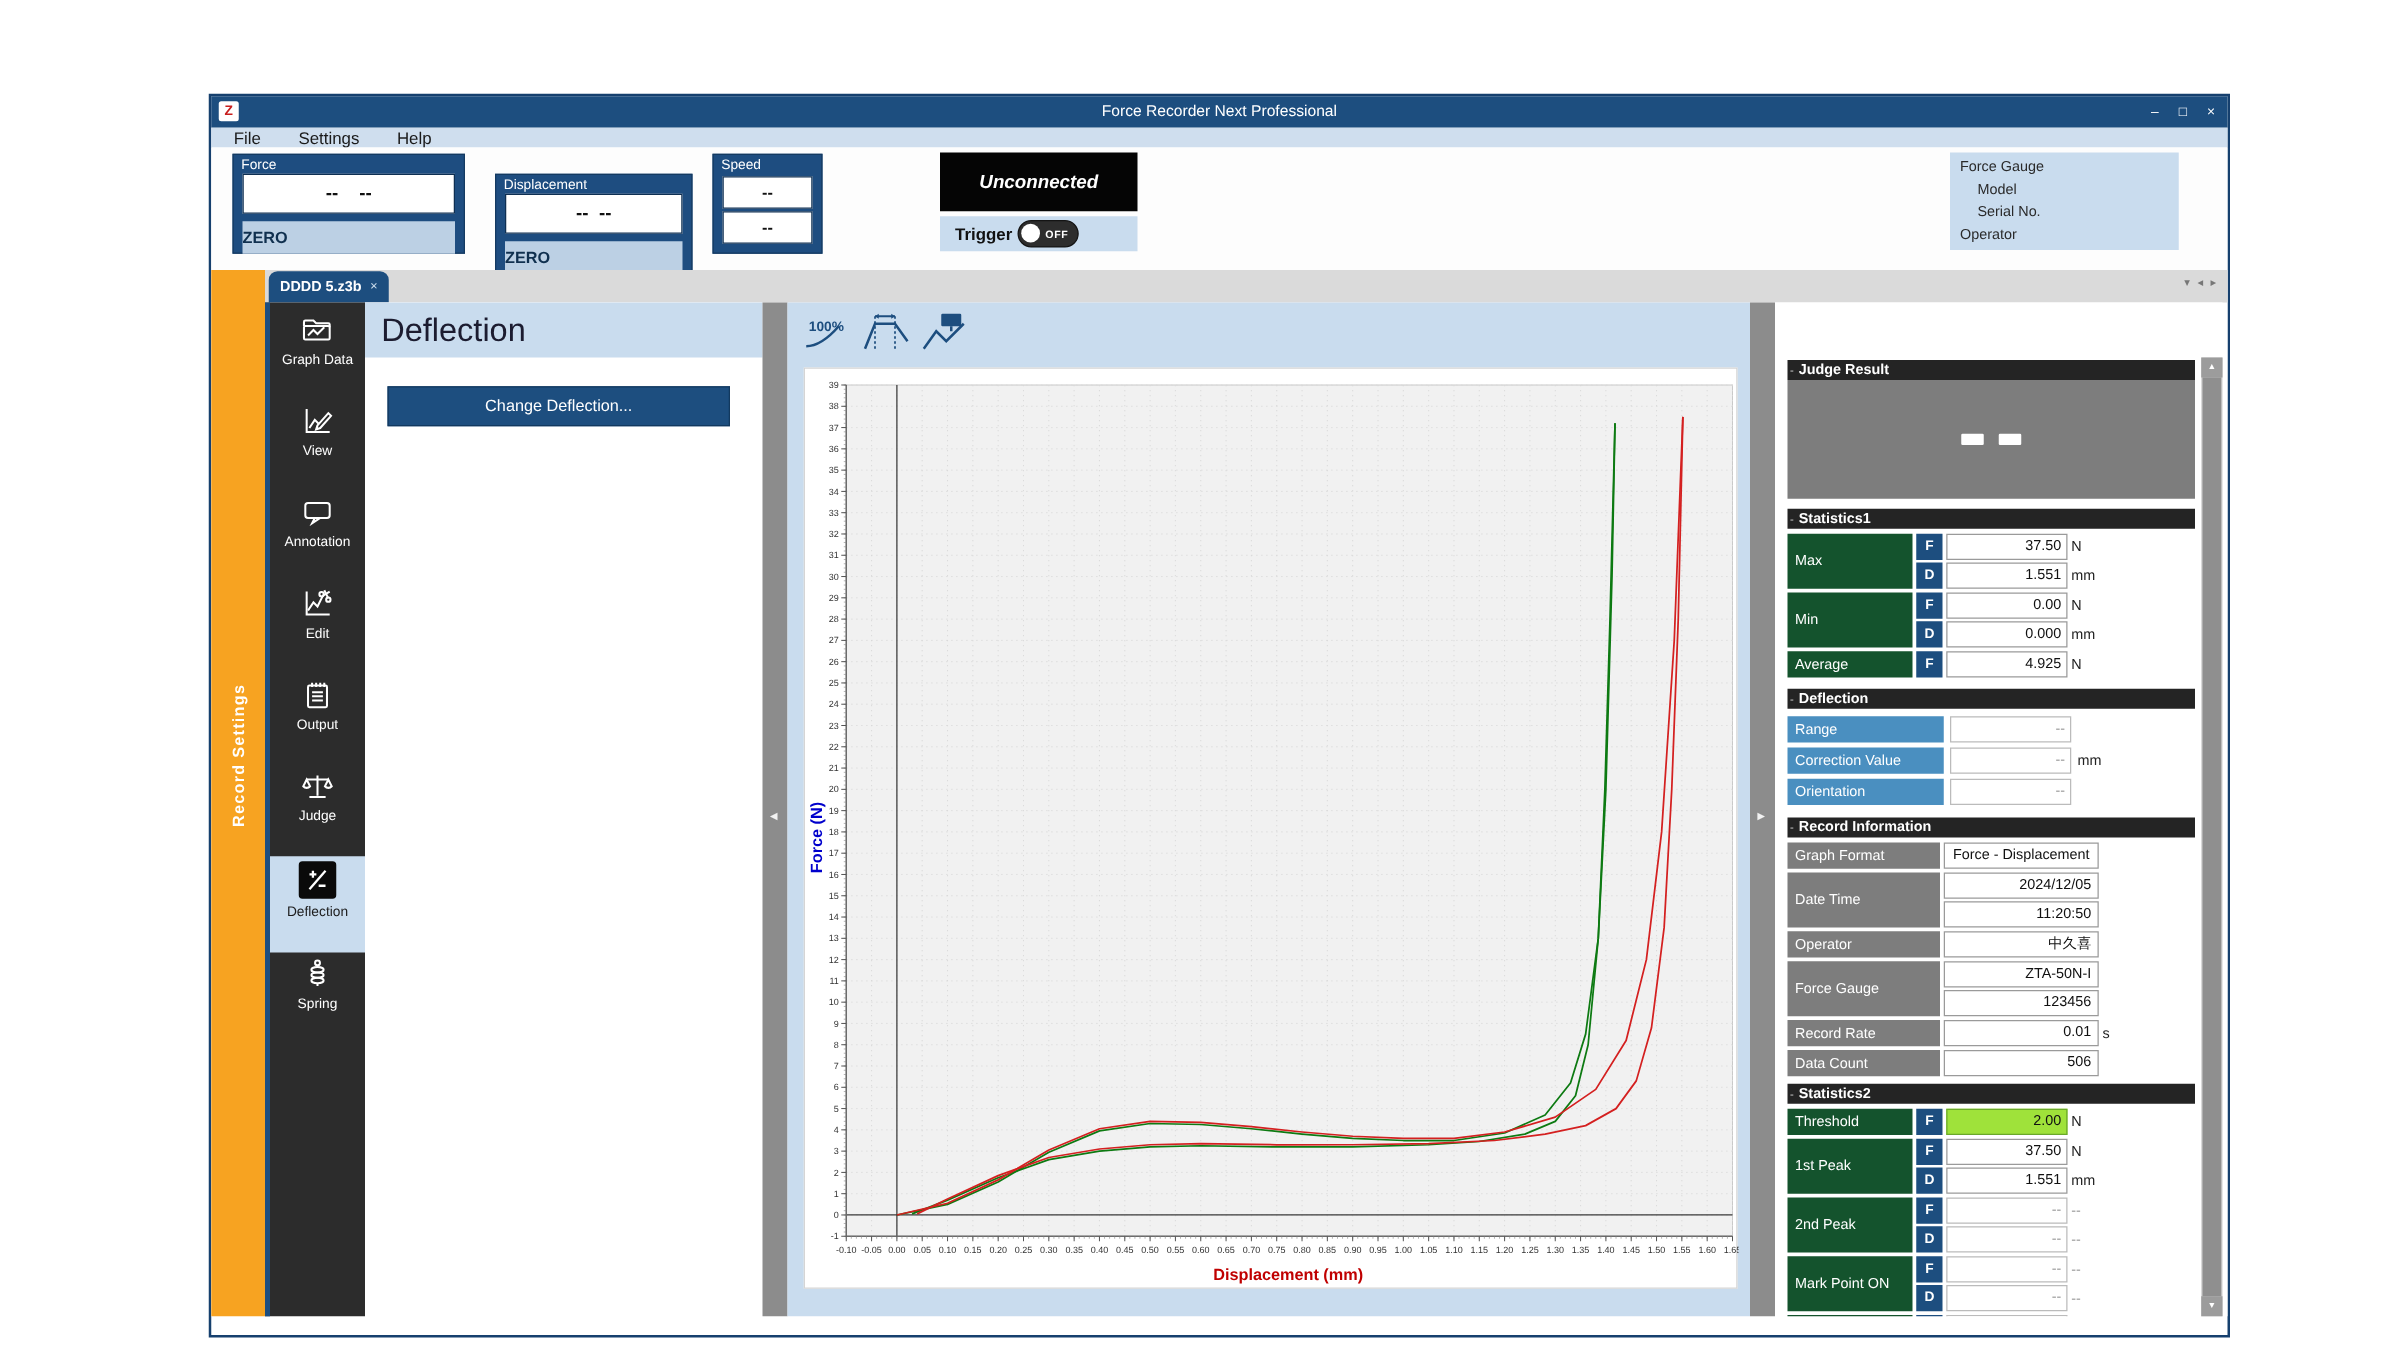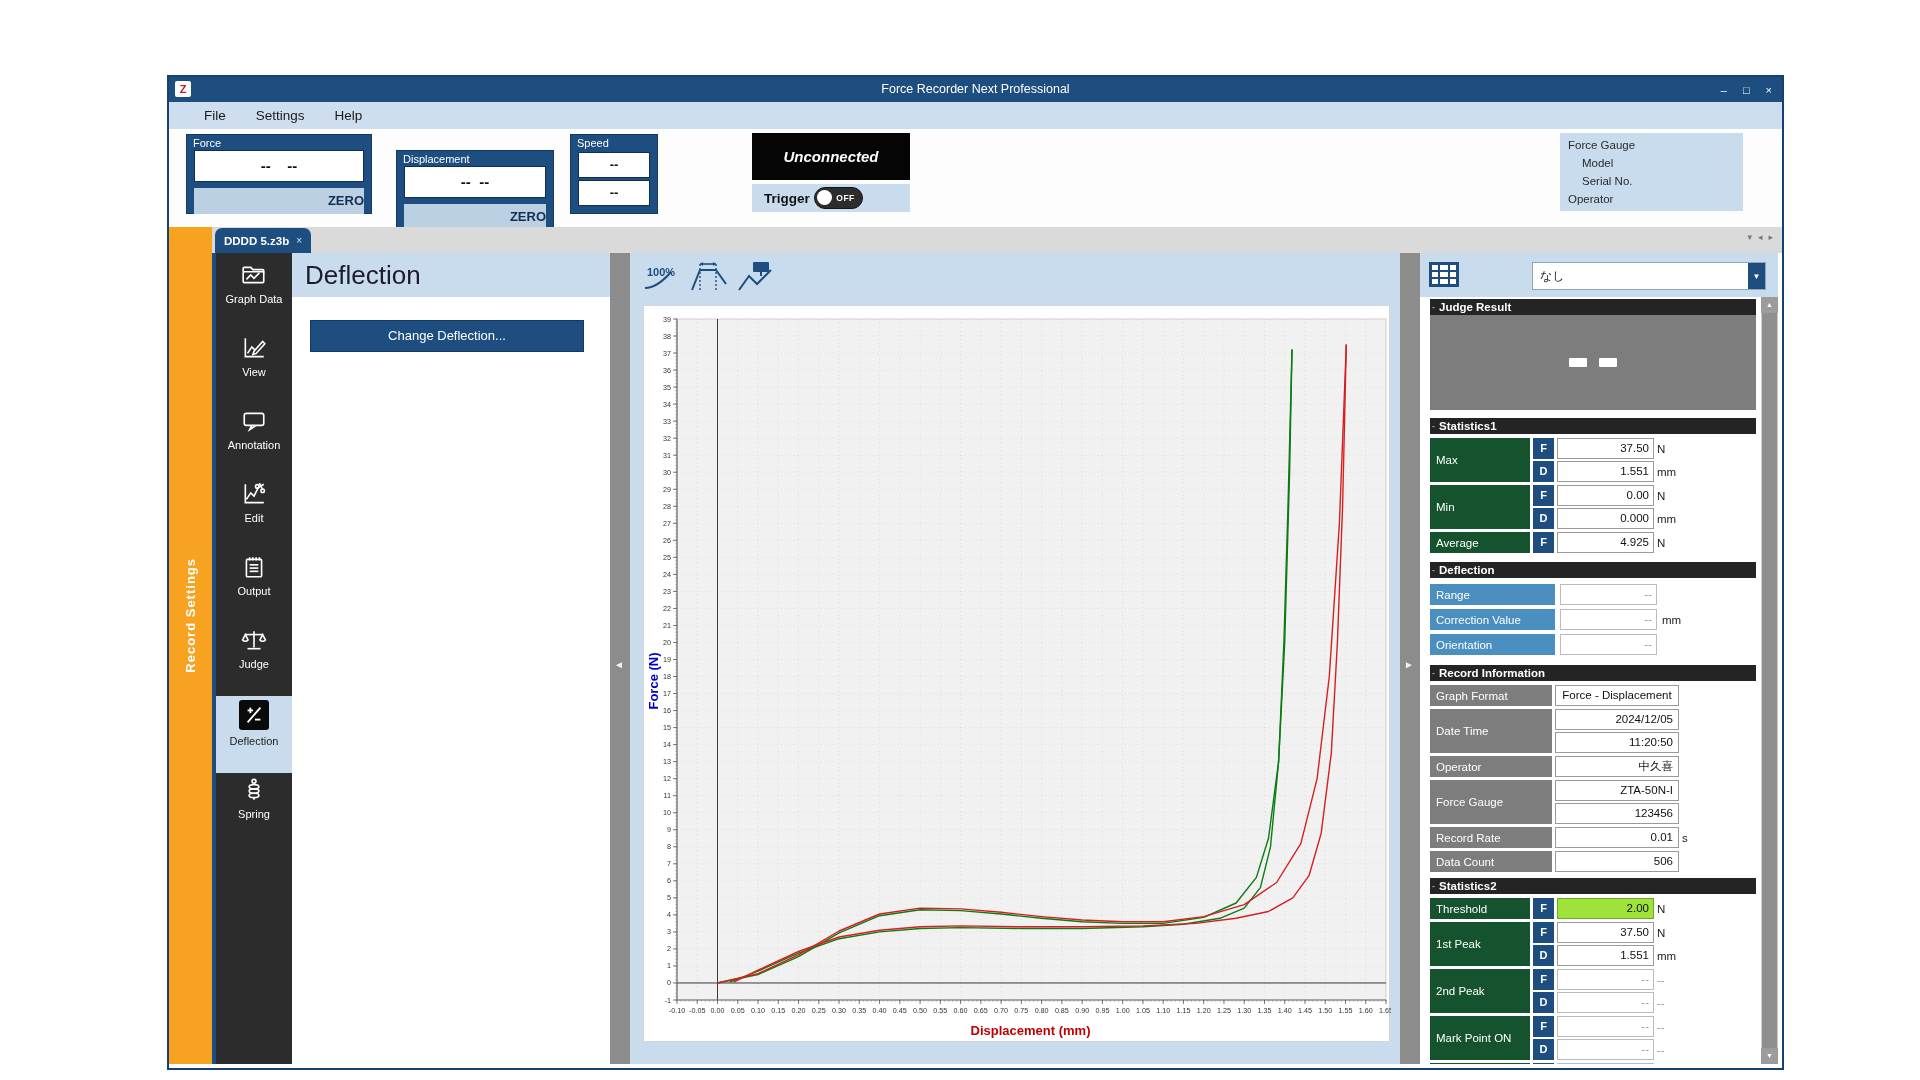--- a/index.html
+++ b/index.html
@@ -7,29 +7,29 @@
   .window{position:absolute;left:167px;top:75px;width:1613px;height:991px;border:2px solid #16406e;background:#fff;box-sizing:content-box;}
 
   
   .titlebar{position:relative;height:25px;background:#1d4e7f;}
   .titlebar .logo{position:absolute;left:6px;top:4px;width:16px;height:16px;background:#fff;border-radius:2px;color:#c81e1e;font-weight:bold;font-size:11px;line-height:16px;text-align:center;}
   .titlebar .title{position:absolute;left:0;right:0;top:0;height:25px;line-height:25px;text-align:center;color:#fff;font-size:12.5px;}
   .win-controls{position:absolute;right:10px;top:0;height:25px;display:flex;gap:16px;align-items:center;color:#fff;font-size:11px;}
   .win-controls span{cursor:default;}
 
   
-  .menubar{height:27px;background:#cfdeee;display:flex;align-items:center;padding-left:20px;}
+  .menubar{height:16px;background:#cfdeee;display:flex;align-items:center;padding-left:3px;}
   .menubar .mitem{padding:0 15px;font-size:13.5px;color:#1a1a1a;line-height:27px;}
 
   
   .toolbar{position:relative;height:98px;background:#fdfdfd;}
   .meter{position:absolute;top:5px;background:#1e4d80;border:1px solid #143a61;box-sizing:border-box;}
   .meter .mlabel{color:#fff;font-size:11px;padding:2px 0 1px 6px;}
   .meter .mvalue{margin:0 7px;height:30px;background:#fff;border:1px solid #0e2f52;color:#111;font-weight:bold;font-size:15px;line-height:30px;text-align:center;white-space:pre;}
-  .meter .mzero{margin:6px 7px 0 7px;height:26px;background:#bcd0e4;color:#10304f;font-weight:bold;font-size:13px;line-height:26px;text-align:right;cursor:pointer;}
+  .meter .mzero{margin:6px 7px 0 7px;height:26px;background:#bcd0e4;color:#10304f;font-weight:bold;font-size:13px;line-height:26px;text-align:left;cursor:pointer;}
   .meter .svalue{margin:2px 7px 0 7px;height:24px;background:#fff;border:1px solid #0e2f52;color:#111;font-weight:bold;font-size:13px;line-height:24px;text-align:center;}
   .unconnected{position:absolute;left:583px;top:4px;width:158px;height:47px;background:#050505;color:#fff;font-weight:bold;font-size:15px;line-height:47px;text-align:center;font-style:italic;}
   .trigger-row{position:absolute;left:583px;top:55px;width:158px;height:28px;background:#c9dcee;display:flex;align-items:center;padding:0 0 0 12px;box-sizing:border-box;gap:4px;}
   .trigger-row .tlabel{font-weight:bold;font-size:13.5px;color:#111;}
   .toggle{position:relative;width:47px;height:20px;background:#2d2d2d;border:1px solid #141414;border-radius:11px;cursor:pointer;}
   .toggle .knob{position:absolute;left:2px;top:2px;width:15px;height:15px;background:#fff;border-radius:50%;}
   .toggle .tstate{position:absolute;right:7px;top:5px;color:#fff;font-weight:bold;font-size:8.5px;letter-spacing:.5px;}
   .gaugeinfo{position:absolute;left:1391px;top:4px;width:183px;height:78px;background:#c9dcee;color:#2a2a2a;font-size:11.5px;box-sizing:border-box;padding-top:3px;}
   .gaugeinfo div{line-height:18px;padding-left:8px;}
   .gaugeinfo .indent{padding-left:22px;}
@@ -943,33 +943,20 @@
             </div>
             <div class="xlab">Displacement (mm)</div>
           </div>
         </div>
 
         <div class="divider div2">
           <span class="arrow">►</span>
         </div>
 
         <div class="rightpanel">
-          <div class="rp-head">
-            <svg style="position:absolute;left:9px;top:9px;" width="30" height="25" viewBox="0 0 30 25">
-              <rect x="1.5" y="1.5" width="27" height="22" fill="#fff" stroke="#1d4e7f" stroke-width="3"></rect>
-              <line x1="1" y1="9" x2="29" y2="9" stroke="#1d4e7f" stroke-width="2"></line>
-              <line x1="1" y1="16" x2="29" y2="16" stroke="#1d4e7f" stroke-width="2"></line>
-              <line x1="10" y1="2" x2="10" y2="23" stroke="#1d4e7f" stroke-width="2"></line>
-              <line x1="20" y1="2" x2="20" y2="23" stroke="#1d4e7f" stroke-width="2"></line>
-            </svg>
-            <div class="dropdown">
-              <span class="dval">なし</span>
-              <span class="dbtn">▼</span>
-            </div>
-          </div>
 
           <div class="rp-content">
 
             <div class="sec-head pad-top2">
               <span class="collapse">-</span>
               <span>Judge Result</span>
             </div>
             <div class="judge-box">
               <span class="jdash"></span>
               <span class="jdash"></span>

